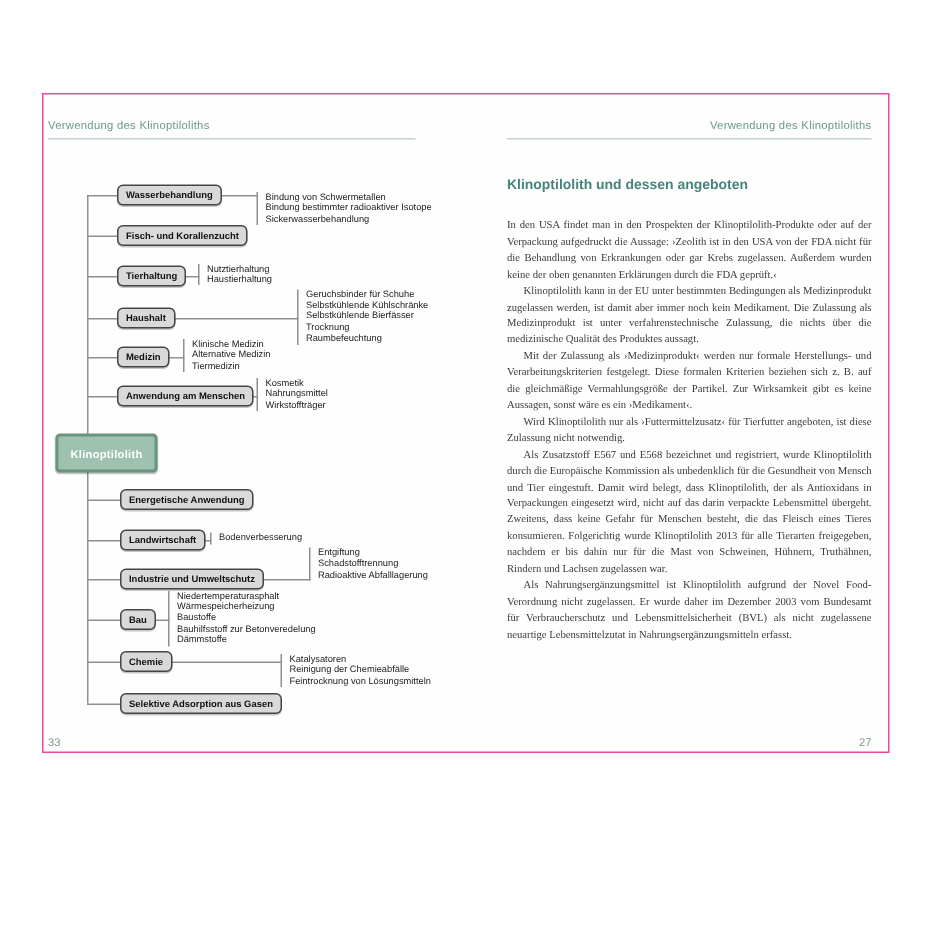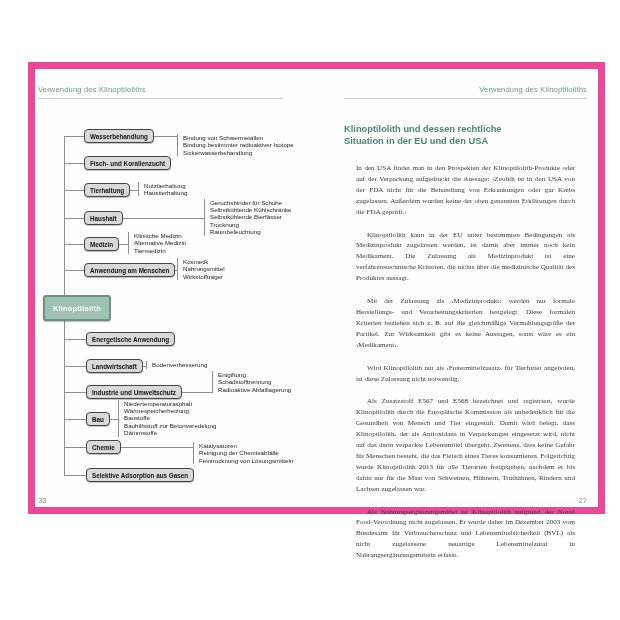--- a/index.html
+++ b/index.html
@@ -2,21 +2,21 @@
 <html lang="de"><head>
 <meta charset="utf-8">
 <style>
   html,body{margin:0;padding:0;}
   body{
     width:620px;height:620px;background:#ffffff;position:relative;overflow:hidden;
     font-family:"Liberation Sans",sans-serif;
   }
   .spread{
     position:absolute;left:28px;top:62px;width:563px;height:438px;
-    background:#fefefe;border:7px solid #ec4899;box-shadow:0 0 3px rgba(0,0,0,.04);
+    background:#fefefe;border:1px solid #ec4899;box-shadow:0 0 3px rgba(0,0,0,.04);
   }
   .layer{position:absolute;left:0;top:0;width:100%;height:100%;}
   .hdr{
     position:absolute;top:16px;font-size:7.5px;letter-spacing:.2px;color:#69978c;white-space:nowrap;
   }
   .hdr-l{left:3px;}
   .hdr-r{right:11px;}
   .rule{position:absolute;top:29px;height:1px;background:#c6d1cd;}
   .rule-l{left:3px;width:245px;}
   .rule-r{left:309px;width:243px;}
@@ -48,21 +48,21 @@
   
   .title{
     position:absolute;left:309px;top:54px;width:243px;
     font-size:9.3px;font-weight:bold;line-height:12.3px;color:#44857a;
   }
   .bodytext{
     position:absolute;left:309px;top:82px;width:243px;
     font-family:"Liberation Serif",serif;font-size:7.1px;line-height:10.9px;
     color:#3a3a3a;text-align:justify;
   }
-  .para{margin:12px;text-indent:11px;}
+  .para{margin:0;text-indent:11px;}
   .para.first{text-indent:0;}
 </style>
 </head>
 <body>
 
 <div class="spread">
 
   <div class="layer">
     <div class="hdr hdr-l">Verwendung des Klinoptiloliths</div>
     <div class="rule rule-l"></div>
@@ -140,26 +140,25 @@
         <div class="branchbox" style="left: 51px; top: 406px;">Selektive Adsorption aus Gasen</div>
         <div class="rootbox">Klinoptilolith</div>
       </div>
     <div class="pn pn-l">33</div>
   </div>
 
   <div class="layer">
     <div class="hdr hdr-r">Verwendung des Klinoptiloliths</div>
     <div class="rule rule-r"></div>
     <div class="title">
-      <div>Klinoptilolith und dessen rechtliche</div>
-      <div>Situation in der EU und den USA</div>
+      <div>Klinoptilolith und dessen angeboten</div>
     </div>
     <div class="bodytext" id="bodytext">
         <p class="para first">In den USA findet man in den Prospekten der Klinoptilolith-Produkte oder auf der Verpackung aufgedruckt die Aussage: ›Zeolith ist in den USA von der FDA nicht für die Behandlung von Erkrankungen oder gar Krebs zugelassen. Außerdem wurden keine der oben genannten Erklärungen durch die FDA geprüft.‹</p>
-        <p class="para">Klinoptilolith kann in der EU unter bestimmten Bedingungen als Medizinprodukt zugelassen werden, ist damit aber immer noch kein Medikament. Die Zulassung als Medizinprodukt ist eine verfahrenstechnische Kriterien, die nichts über die medizinische Qualität des Produktes aussagt.</p>
+        <p class="para">Klinoptilolith kann in der EU unter bestimmten Bedingungen als Medizinprodukt zugelassen werden, ist damit aber immer noch kein Medikament. Die Zulassung als Medizinprodukt ist unter verfahrenstechnische Zulassung, die nichts über die medizinische Qualität des Produktes aussagt.</p>
         <p class="para">Mit der Zulassung als ›Medizinprodukt‹ werden nur formale Herstellungs- und Verarbeitungskriterien festgelegt. Diese formalen Kriterien beziehen sich z.&nbsp;B. auf die gleichmäßige Vermahlungsgröße der Partikel. Zur Wirksamkeit gibt es keine Aussagen, sonst wäre es ein ›Medikament‹.</p>
         <p class="para">Wird Klinoptilolith nur als ›Futtermittelzusatz‹ für Tierfutter angeboten, ist diese Zulassung nicht notwendig.</p>
         <p class="para">Als Zusatzstoff E567 und E568 bezeichnet und registriert, wurde Klinoptilolith durch die Europäische Kommission als unbedenklich für die Gesundheit von Mensch und Tier eingestuft. Damit wird belegt, dass Klinoptilolith, der als Antioxidans in Verpackungen eingesetzt wird, nicht auf das darin verpackte Lebensmittel übergeht. Zweitens, dass keine Gefahr für Menschen besteht, die das Fleisch eines Tieres konsumieren. Folgerichtig wurde Klinoptilolith 2013 für alle Tierarten freigegeben, nachdem er bis dahin nur für die Mast von Schweinen, Hühnern, Truthähnen, Rindern und Lachsen zugelassen war.</p>
         <p class="para">Als Nahrungsergänzungsmittel ist Klinoptilolith aufgrund der Novel Food-Verordnung nicht zugelassen. Er wurde daher im Dezember 2003 vom Bundesamt für Verbraucherschutz und Lebensmittelsicherheit (BVL) als nicht zugelassene neuartige Lebensmittelzutat in Nahrungsergänzungsmitteln erfasst.</p>
       </div>
     <div class="pn pn-r">27</div>
   </div>
 
 </div>
 

